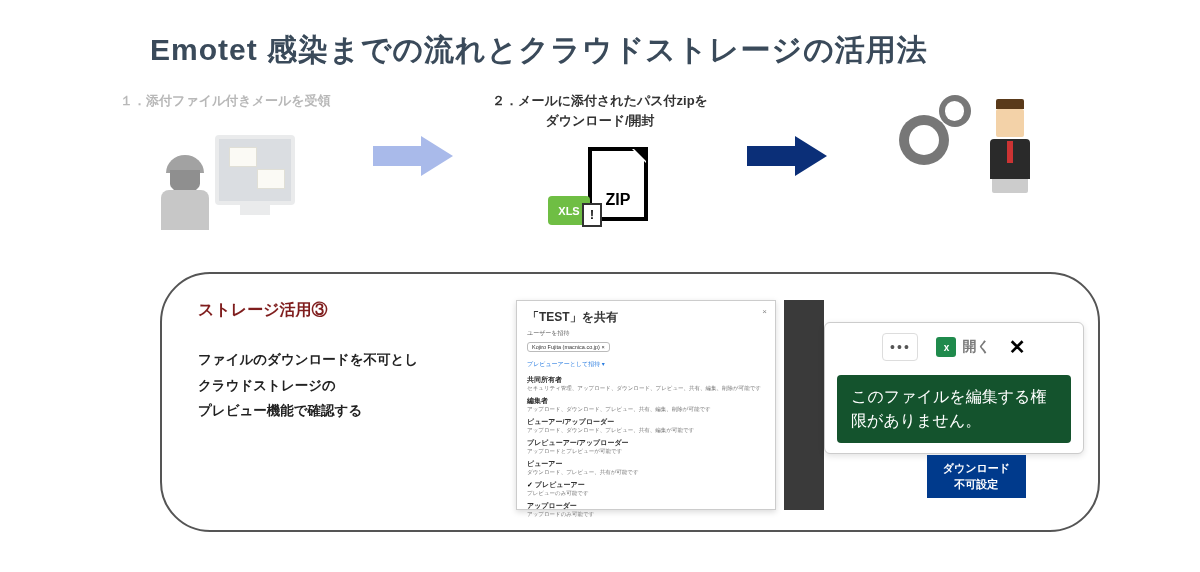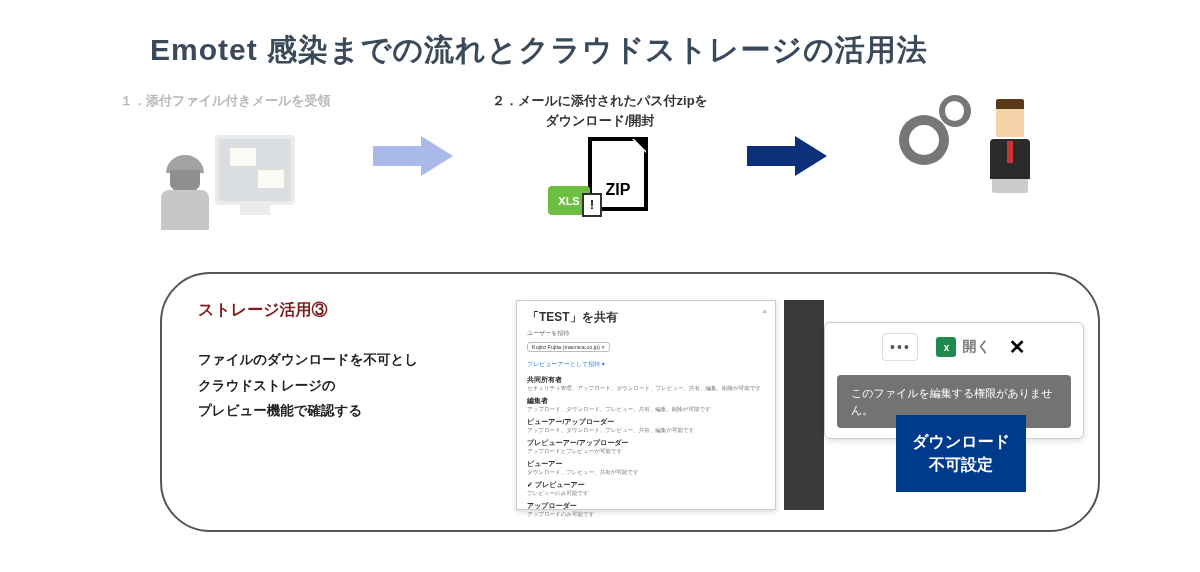--- a/index.html
+++ b/index.html
@@ -3,21 +3,21 @@
 <meta charset="utf-8">
 <style>
   *{box-sizing:border-box;margin:0;padding:0;}
   body{font-family:"Hiragino Kaku Gothic Pro","Meiryo",sans-serif;background:#f5f5f5;}
   .slide{width:1200px;height:572px;background:#fff;margin:0 auto;position:relative;box-shadow:0 2px 8px rgba(0,0,0,0.1);padding:30px 50px;}
   .slide-title{font-size:30px;font-weight:700;color:#3a4a5a;letter-spacing:1px;margin-bottom:20px;padding-left:100px;}
   .flow-row{display:flex;align-items:flex-start;gap:12px;padding:0 40px;height:160px;}
   .step{flex:1;text-align:center;}
   .step-label{font-size:13px;font-weight:700;color:#333;margin-bottom:8px;line-height:1.5;height:36px;}
   .step1 .step-label{color:#b8b8b8;}
-  .step-graphic{height:100px;display:flex;align-items:flex-start;justify-content:center;}
+  .step-graphic{height:100px;display:flex;align-items:center;justify-content:center;}
   .arrow{width:80px;height:40px;margin-top:45px;}
   .arrow svg{width:100%;height:100%;}
   
   .g1{position:relative;width:140px;height:100px;filter:grayscale(80%) opacity(0.55);}
   .hacker{position:absolute;left:0;bottom:0;width:60px;height:80px;}
   .hacker-hat{width:38px;height:18px;background:#555;border-radius:50% 50% 0 0/100% 100% 0 0;margin:0 auto;}
   .hacker-face{width:30px;height:22px;background:#333;margin:-3px auto 0;border-radius:0 0 40% 40%;}
   .hacker-body{width:48px;height:40px;background:#999;margin:-2px auto 0;border-radius:8px 8px 0 0;}
   .monitor{position:absolute;right:0;top:0;width:80px;height:70px;background:#a9c3e6;border:4px solid #d0dce8;border-radius:4px;}
   .monitor::after{content:"";position:absolute;left:50%;bottom:-14px;transform:translateX(-50%);width:30px;height:14px;background:#d0dce8;}
@@ -60,22 +60,22 @@
   .share-check{color:#000;font-weight:700;}
   .share-close{position:absolute;right:8px;top:6px;font-size:8px;color:#888;}
   .dark-col{position:absolute;left:268px;top:0;width:40px;height:210px;background:#3a3a3a;}
   .callout-right{flex:1;position:relative;}
   .pop{width:260px;border:1px solid #ccc;border-radius:6px;background:#fff;padding:10px 12px;position:absolute;left:30px;top:22px;box-shadow:0 2px 6px rgba(0,0,0,0.12);}
   .pop-row{display:flex;align-items:center;gap:18px;justify-content:center;}
   .pop-dots{width:36px;height:28px;border:1px solid #ddd;border-radius:4px;display:flex;align-items:center;justify-content:center;font-size:14px;color:#555;letter-spacing:2px;}
   .pop-open{display:flex;align-items:center;gap:6px;color:#7a7a7a;font-size:14px;font-weight:700;}
   .pop-excel{width:20px;height:20px;background:#1f8a4c;border-radius:3px;display:inline-flex;align-items:center;justify-content:center;color:#fff;font-size:10px;font-weight:800;}
   .pop-x{font-size:20px;font-weight:800;color:#000;}
-  .tooltip{background:#737373;color:#fff;font-size:11px;padding:10px 14px;border-radius:4px;margin-top:14px;line-height:1.5;}
-  .dl-badge{position:absolute;right:36px;bottom:12px;background:#003a8c;color:#fff;font-size:16px;font-weight:700;padding:16px 16px;text-align:center;line-height:1.4;}
+  .tooltip{background:#14532d;color:#fff;font-size:16px;padding:10px 14px;border-radius:4px;margin-top:14px;line-height:1.5;}
+  .dl-badge{position:absolute;right:36px;bottom:6px;background:#003a8c;color:#fff;font-size:11px;font-weight:700;padding:6px 16px;text-align:center;line-height:1.4;}
 </style>
 </head>
 <body>
 
 <div class="slide">
   <h1 class="slide-title">Emotet 感染までの流れとクラウドストレージの活用法</h1>
 
   <div class="flow-row">
 
     <div class="step step1">

